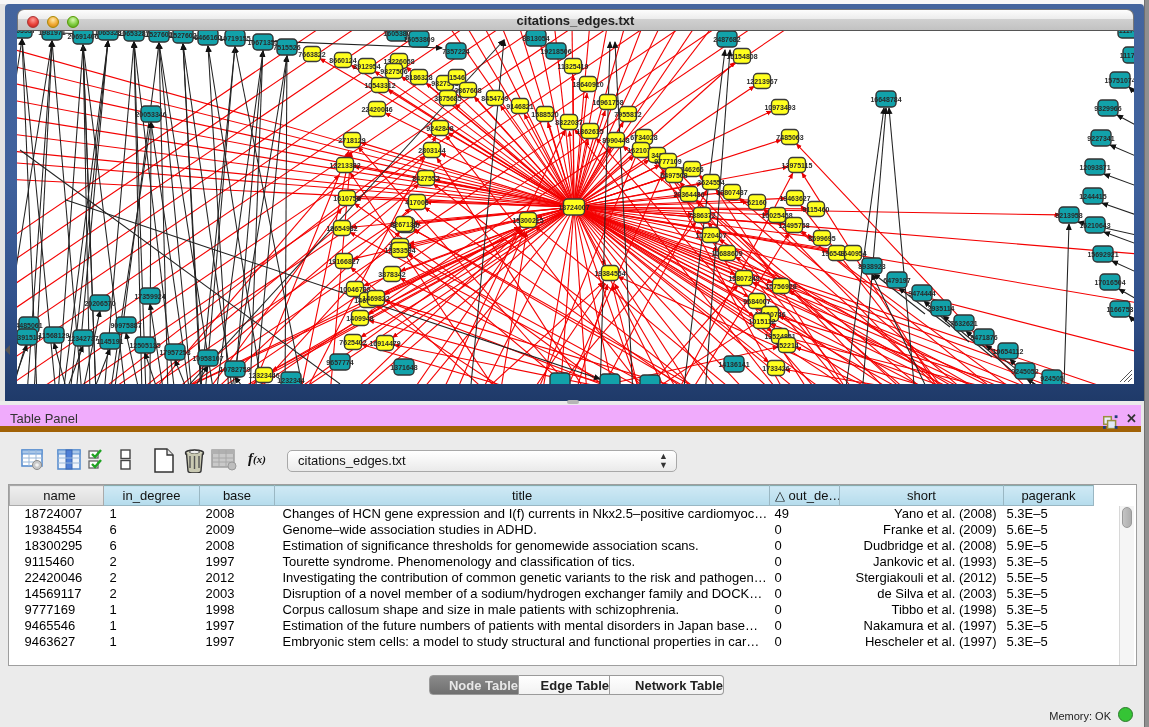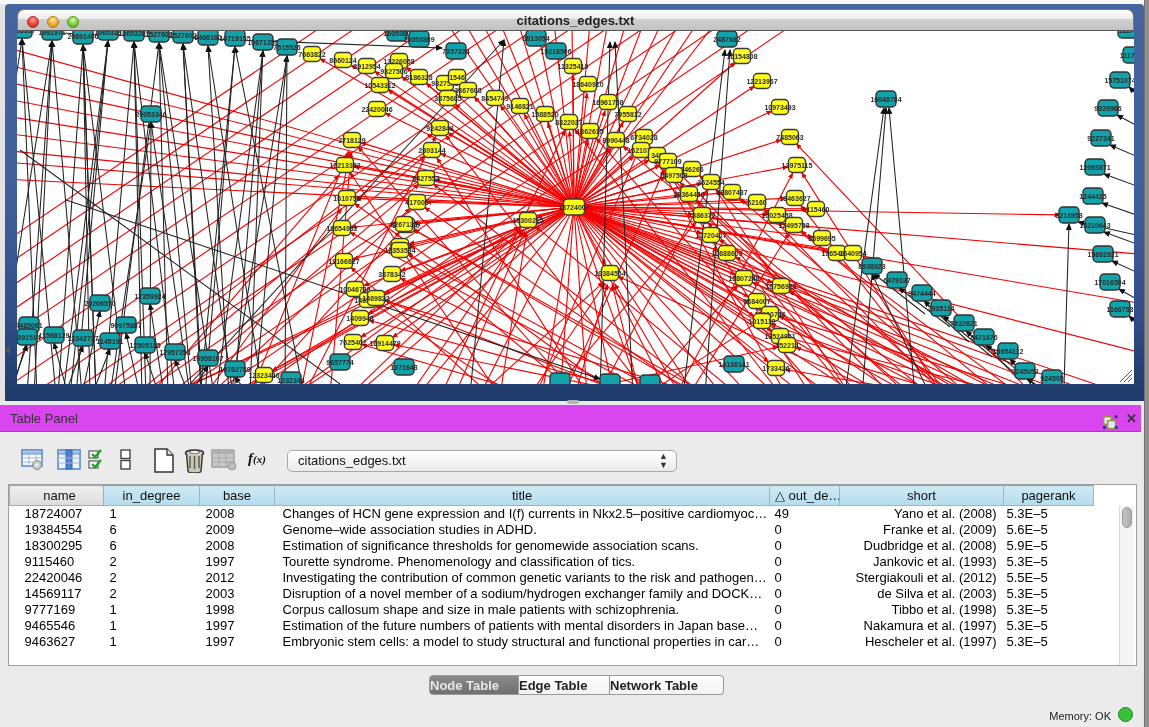--- a/index.html
+++ b/index.html
@@ -20,21 +20,21 @@
 #t-red{left:9px;background:radial-gradient(circle at 50% 30%,#ff9a94 0%,#e8433a 55%,#b91e18 100%);border:0.5px solid #a33}
 #t-yel{left:29px;background:radial-gradient(circle at 50% 30%,#ffe9a8 0%,#f0a832 55%,#c97e12 100%);border:0.5px solid #a80}
 #t-grn{left:49px;background:radial-gradient(circle at 50% 30%,#d7f8b0 0%,#7ecc3f 55%,#4f9a1d 100%);border:0.5px solid #590}
 #title{position:absolute;width:100%;text-align:center;top:3px;font-size:13px;font-weight:bold;color:#222}
 #canvas{position:absolute;left:12px;top:27px;width:1117px;height:353px;background:#fff;overflow:hidden}
 .nl{font-size:7px;font-weight:bold;fill:#2a2a2a;text-anchor:middle;font-family:"Liberation Sans",sans-serif}
 .re{stroke:#f40000;stroke-width:1.1}
 .be{stroke:#222;stroke-width:1.05}
 
 #panel{position:absolute;left:0;top:401px;width:1141px;height:326px;background:#ebebeb}
-#phead{position:absolute;left:0;top:4px;width:100%;height:27px;background:#d946ef;border-bottom:1px solid #a16207}
+#phead{position:absolute;left:0;top:4px;width:100%;height:27px;background:#f0abfc;border-bottom:6px solid #a16207}
 #phead span{position:absolute;left:10px;top:6px;font-size:13px;color:#333}
 #pfloat{position:absolute;right:23px;top:10px;width:15px;height:14px}
 #pclose{position:absolute;right:4px;top:7px;font-size:16px;font-weight:bold;color:#000}
 
 #toolbar{position:absolute;left:0;top:40px;width:100%;height:44px}
 .ticon{position:absolute;top:7px}
 #dropdown{position:absolute;left:287px;top:9px;width:390px;height:22px;background:linear-gradient(180deg,#ffffff,#eaeaea);
  border:1px solid #a8a8a8;border-radius:5px;font-size:13px;color:#111;line-height:20px;padding-left:10px}
 #dd-arrows{position:absolute;right:8px;top:1px;font-size:9px;color:#333;line-height:9px;text-align:center}
 
@@ -48,21 +48,21 @@
 td.c1{padding-left:6px}
 td.c2{padding-left:6px}
 td.c3{padding-left:8px}
 td.c4{padding-left:5px}
 td.c5{text-align:right;padding-right:7px}
 td.c6{padding-left:3px}
 #vsb{position:absolute;right:2px;top:21px;width:15px;height:159px;background:#f5f5f5;border-left:1px solid #d8d8d8}
 #vsb .thumb{position:absolute;left:2px;top:1px;width:10px;height:21px;background:linear-gradient(90deg,#c4c4c4,#adadad);border:1px solid #999;border-radius:5px}
 
 #tabs{position:absolute;left:429px;top:274px;height:20px;display:flex;font-size:13px;font-weight:bold}
-.tab{height:20px;line-height:19px;text-align:left;border:1px solid #9a9a9a;border-left:none}
+.tab{height:20px;line-height:19px;text-align:right;border:1px solid #9a9a9a;border-left:none}
 .tab.first{border-left:1px solid #9a9a9a;border-radius:4px 0 0 4px}
 .tab.last{border-radius:0 4px 4px 0}
 .tab.sel{background:linear-gradient(180deg,#8a8a8a,#6f6f6f);color:#e8e8e8}
 .tab.un{background:linear-gradient(180deg,#ffffff,#f2f2f2);color:#222}
 #mem{position:absolute;right:30px;top:309px;font-size:11px;color:#222}
 #memdot{position:absolute;right:8px;top:306px;width:15px;height:15px;border-radius:50%;background:#35c435;border:1.5px solid #2c7a2c}
 </style></head>
 <body>
 <div id="stage">
  <div id="topstrip"></div>

